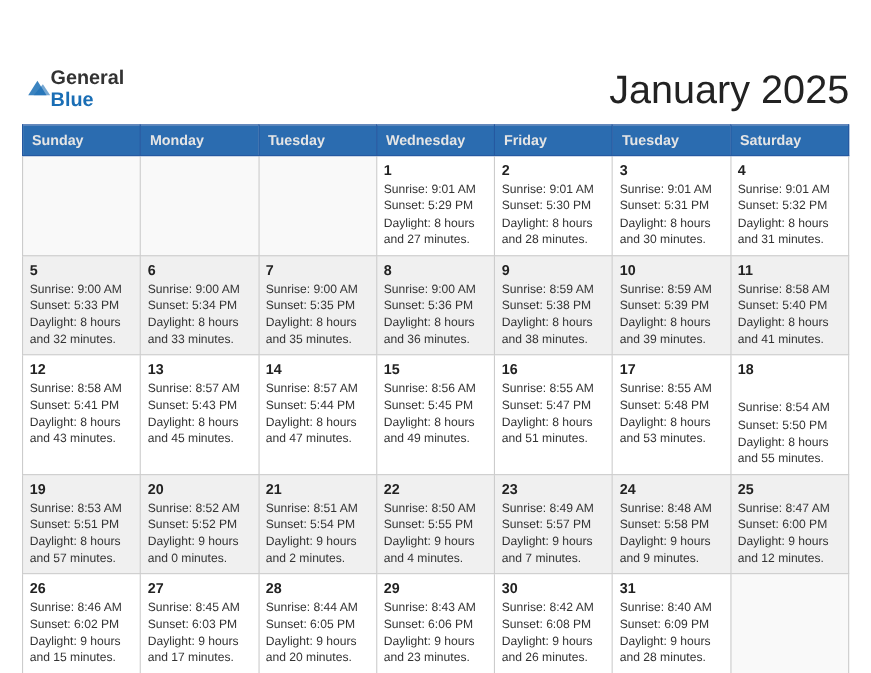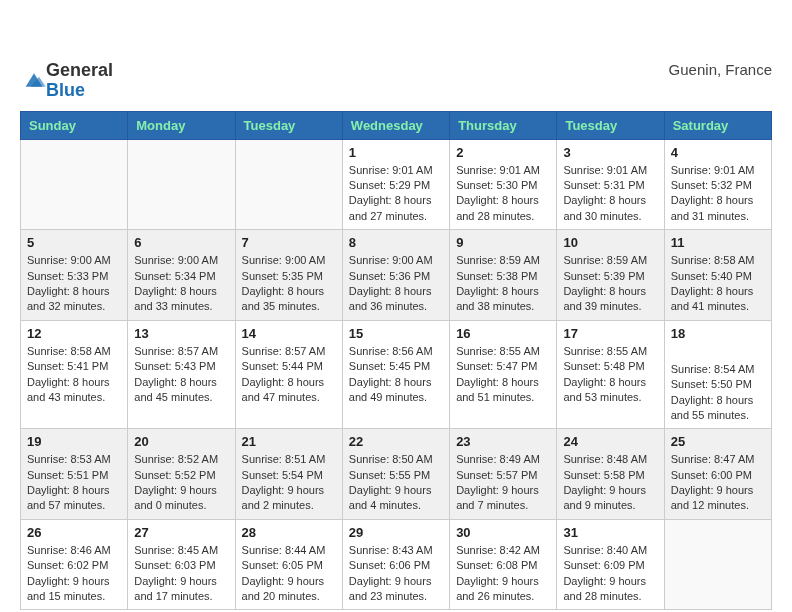--- a/index.html
+++ b/index.html
@@ -54,21 +54,21 @@
       font-size: 15px;
       color: #444;
     }
     .calendar {
       width: 100%;
       border-collapse: collapse;
       border: 1px solid #ccc;
     }
     .calendar th {
       background-color: #2b6cb0;
-      color: #86efac;
+      color: #e5e5e5;
       text-align: left;
       padding: 6px 8px;
       font-size: 13px;
       font-weight: bold;
       border: 1px solid #2558a0;
     }
     .calendar td {
       vertical-align: top;
       border: 1px solid #ccc;
       padding: 5px 6px;
@@ -108,32 +108,32 @@
     <svg class="logo-icon" viewBox="0 0 28 24">
       <polygon points="4,20 14,4 24,20" fill="#1a6eb5" opacity="0.85"></polygon>
       <polygon points="10,20 20,8 28,20" fill="#1a6eb5" opacity="0.6"></polygon>
     </svg>
     <div class="logo-text">
       <span class="logo-general">General</span>
       <span class="logo-blue">Blue</span>
     </div>
   </div>
   <div class="title-block">
-    <div class="location">Guenin, France</div>
+    <div class="month-title">January 2025</div>
   </div>
 </div>
 
 <table class="calendar">
   <thead>
     <tr>
     <th>Sunday</th>
         <th>Monday</th>
         <th>Tuesday</th>
         <th>Wednesday</th>
-        <th>Thursday</th>
+        <th>Friday</th>
         <th>Tuesday</th>
         <th>Saturday</th>
       </tr>
   </thead>
   <tbody id="calendar-body">
   <tr>
         <td class="empty-cell"></td>
         <td class="empty-cell"></td>
         <td class="empty-cell"></td>
         <td>

